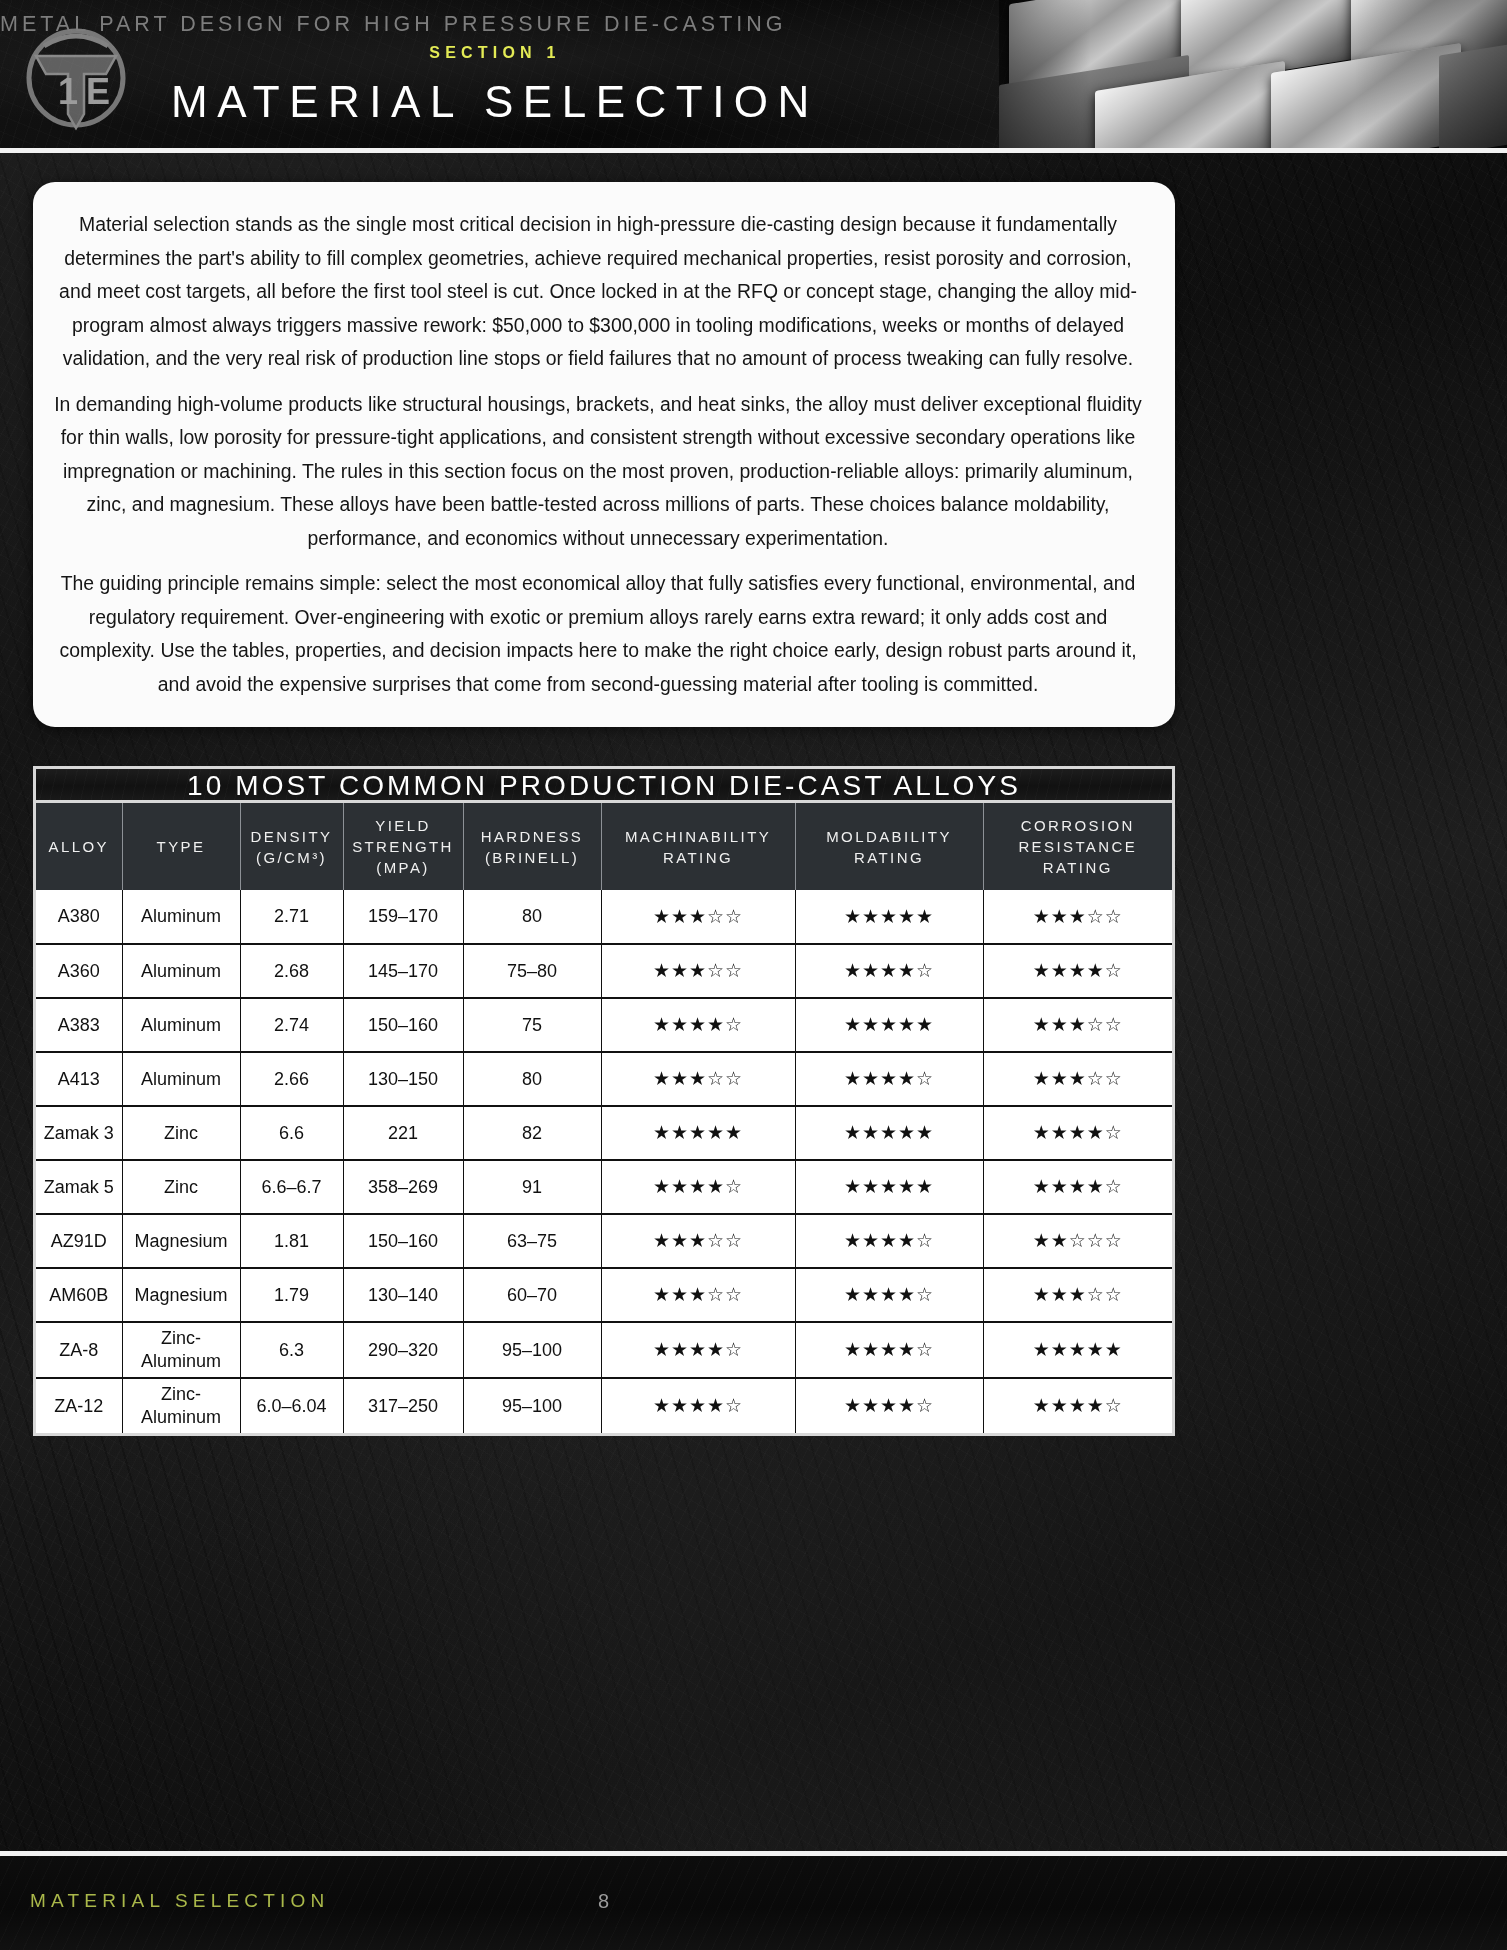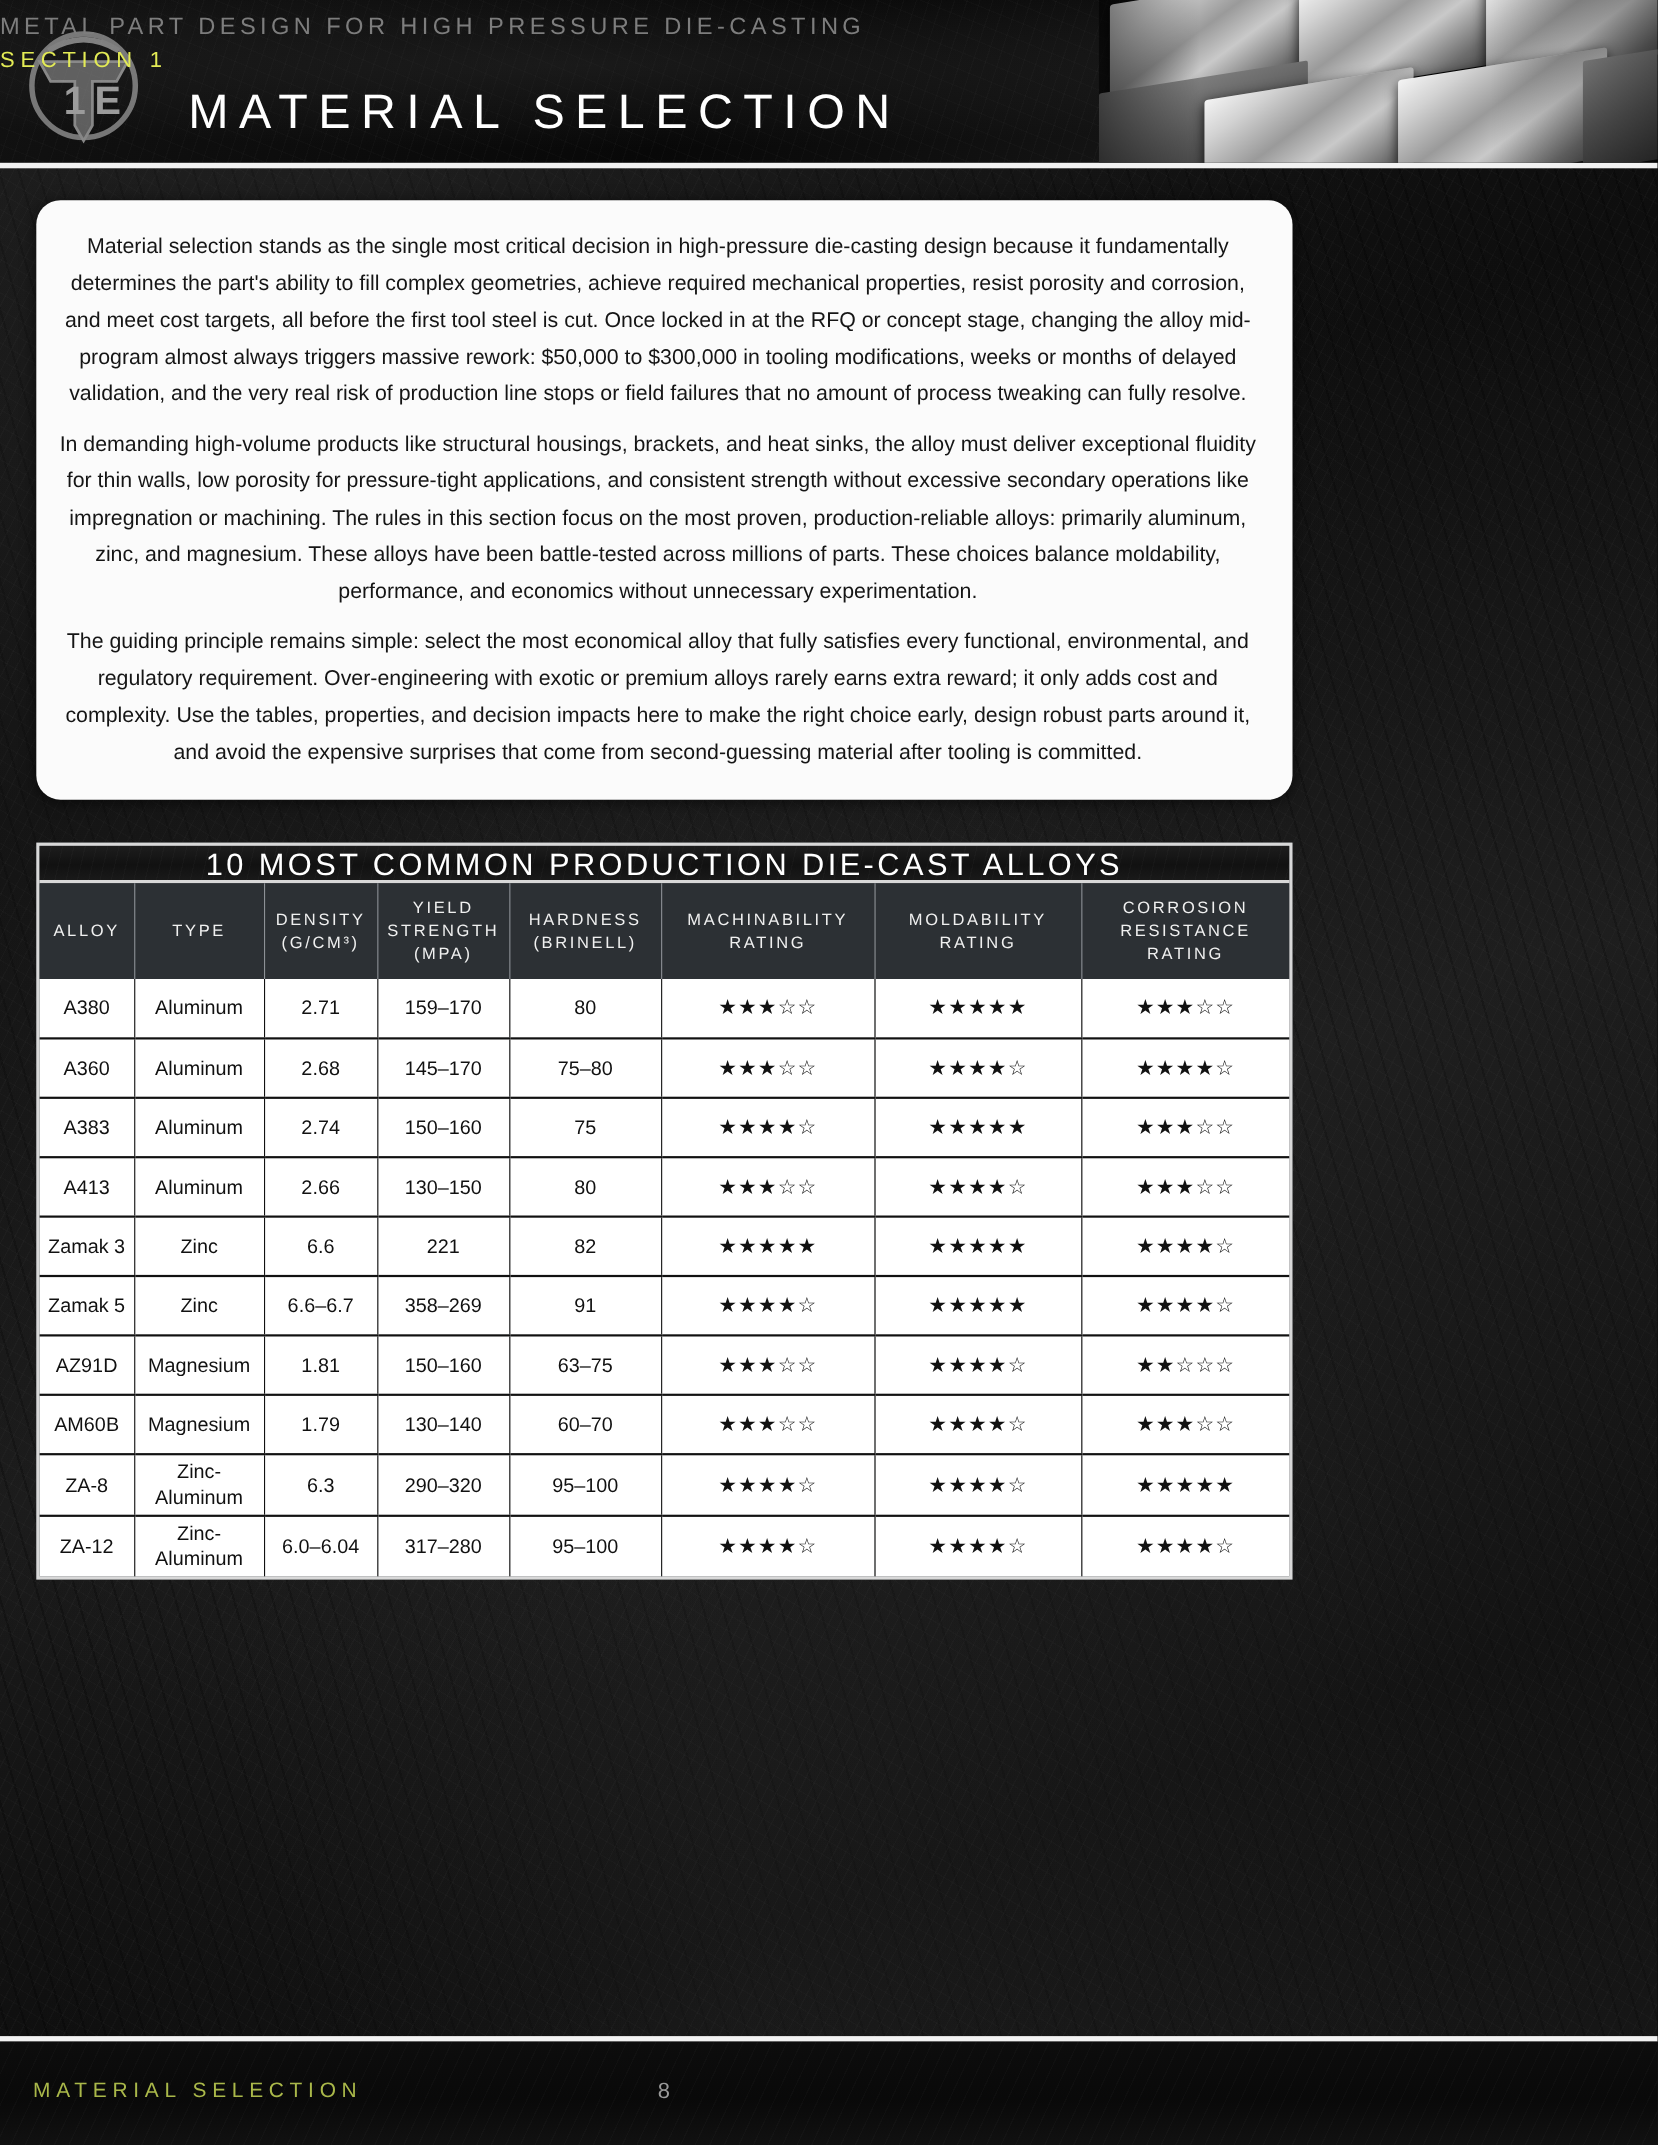--- a/index.html
+++ b/index.html
@@ -58,24 +58,25 @@
     color: #7d7d7d;
     font-weight: 400;
     white-space: nowrap;
   }
 
   .hdr-section {
     position: absolute;
     top: 44px;
     left: 0;
     width: 990px;
-    font-size: 20px;
+    text-align: center;
+    font-size: 16px;
     letter-spacing: 5.2px;
     color: #e3eb55;
-    font-weight: 400;
+    font-weight: 700;
     white-space: nowrap;
   }
 
   .hdr-title {
     position: absolute;
     top: 77px;
     left: 0;
     width: 990px;
     text-align: center;
     font-size: 44px;
@@ -416,21 +417,21 @@
             <td class="c-yield">290–320</td>
             <td class="c-hard">95–100</td>
             <td class="c-mach"><span class="stars">★★★★☆</span></td>
             <td class="c-mold"><span class="stars">★★★★☆</span></td>
             <td class="c-corr"><span class="stars">★★★★★</span></td>
           </tr>
           <tr>
             <td class="c-alloy">ZA-12</td>
             <td class="c-type">Zinc-Aluminum</td>
             <td class="c-density">6.0–6.04</td>
-            <td class="c-yield">317–280</td>
+            <td class="c-yield">317–250</td>
             <td class="c-hard">95–100</td>
             <td class="c-mach"><span class="stars">★★★★☆</span></td>
             <td class="c-mold"><span class="stars">★★★★☆</span></td>
             <td class="c-corr"><span class="stars">★★★★☆</span></td>
           </tr>
         </tbody>
     </table>
   </div>
 
   <div class="footer-rule"></div>

